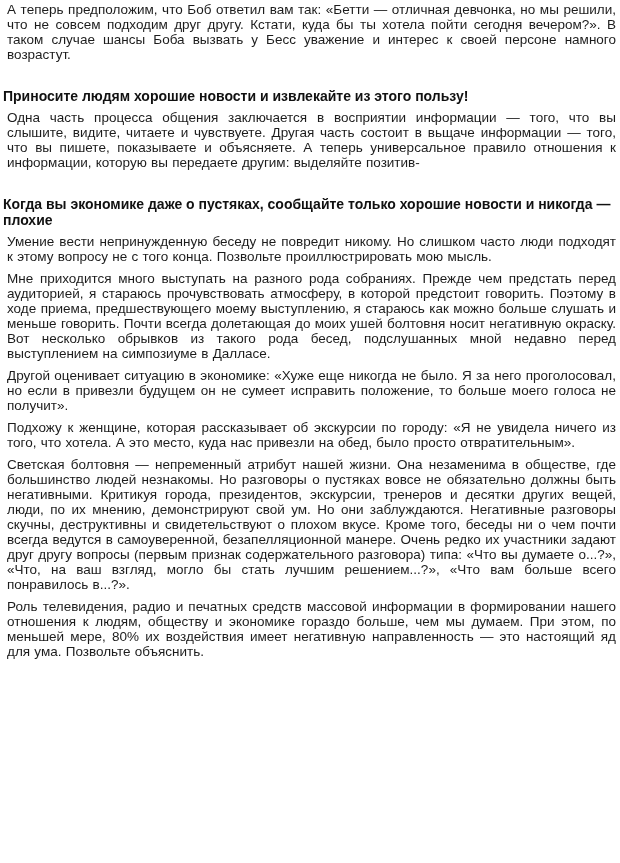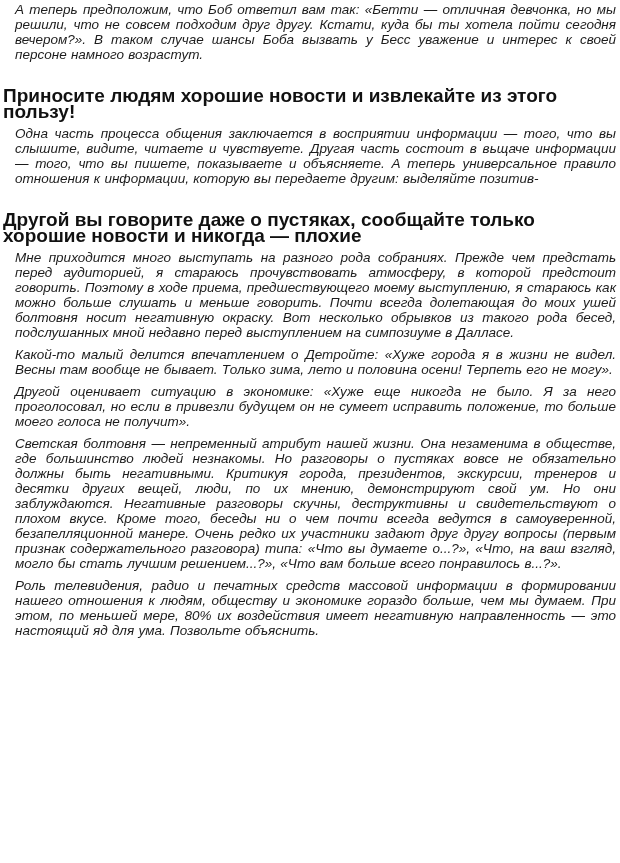--- a/index.html
+++ b/index.html
@@ -15,45 +15,45 @@
     color: #1c1c1c;
   }
   .page {
     box-sizing: border-box;
     width: 620px;
     height: 863px;
     padding: 2px 4px 0 3px;
     background: #ffffff;
   }
   .para {
-    margin: 0 0 7px 12px;
+    margin: 0 0 7px 4px;
     font-size: 13.5px;
     line-height: 15px;
     text-align: justify;
     text-justify: inter-word;
     word-spacing: 0.5px;
-    font-style: italic;
   }
   .heading {
     margin: 26px 0 6px 0;
-    font-size: 19px;
+    font-size: 14px;
     line-height: 16px;
     font-weight: bold;
     color: #111111;
     text-align: left;
   }
   .heading:first-child { margin-top: 0; }
 </style>
 </head>
 <body>
 
 <main class="page">
   <p class="para">А теперь предположим, что Боб ответил вам так: «Бетти — отличная девчонка, но мы решили, что не совсем подходим друг другу. Кстати, куда бы ты хотела пойти сегодня вечером?». В таком случае шансы Боба вызвать у Бесс уважение и интерес к своей персоне намного возрастут.</p>
   <h2 class="heading">Приносите людям хорошие новости и извлекайте из этого пользу!</h2>
   <p class="para">Одна часть процесса общения заключается в восприятии информации — того, что вы слышите, видите, читаете и чувствуете. Другая часть состоит в вьщаче информации — того, что вы пишете, показываете и объясняете. А теперь универсальное правило отношения к информации, которую вы передаете другим: выделяйте позитив-</p>
-  <h2 class="heading">Другой вы говорите даже о пустяках, сообщайте только хорошие новости и никогда — плохие</h2>
+  <h2 class="heading">Когда вы экономике даже о пустяках, сообщайте только хорошие новости и никогда — плохие</h2>
+  <p class="para">Умение вести непринужденную беседу не повредит никому. Но слишком часто люди подходят к этому вопросу не с того конца. Позвольте проиллюстрировать мою мысль.</p>
   <p class="para">Мне приходится много выступать на разного рода собраниях. Прежде чем предстать перед аудиторией, я стараюсь прочувствовать атмосферу, в которой предстоит говорить. Поэтому в ходе приема, предшествующего моему выступлению, я стараюсь как можно больше слушать и меньше говорить. Почти всегда долетающая до моих ушей болтовня носит негативную окраску. Вот несколько обрывков из такого рода бесед, подслушанных мной недавно перед выступлением на симпозиуме в Далласе.</p>
-  <p class="para">Какой-то малый делится впечатлением о Детройте: «Хуже города я в жизни не видел. Весны там вообще не бывает. Только зима, лето и половина осени! Терпеть его не могу».</p>
   <p class="para">Другой оценивает ситуацию в экономике: «Хуже еще никогда не было. Я за него проголосовал, но если в привезли будущем он не сумеет исправить положение, то больше моего голоса не получит».</p>
+  <p class="para">Подхожу к женщине, которая рассказывает об экскурсии по городу: «Я не увидела ничего из того, что хотела. А это место, куда нас привезли на обед, было просто отвратительным».</p>
   <p class="para">Светская болтовня — непременный атрибут нашей жизни. Она незаменима в обществе, где большинство людей незнакомы. Но разговоры о пустяках вовсе не обязательно должны быть негативными. Критикуя города, президентов, экскурсии, тренеров и десятки других вещей, люди, по их мнению, демонстрируют свой ум. Но они заблуждаются. Негативные разговоры скучны, деструктивны и свидетельствуют о плохом вкусе. Кроме того, беседы ни о чем почти всегда ведутся в самоуверенной, безапелляционной манере. Очень редко их участники задают друг другу вопросы (первым признак содержательного разговора) типа: «Что вы думаете о...?», «Что, на ваш взгляд, могло бы стать лучшим решением...?», «Что вам больше всего понравилось в...?».</p>
   <p class="para">Роль телевидения, радио и печатных средств массовой информации в формировании нашего отношения к людям, обществу и экономике гораздо больше, чем мы думаем. При этом, по меньшей мере, 80% их воздействия имеет негативную направленность — это настоящий яд для ума. Позвольте объяснить.</p>
 
 </main>
 
 </body></html>

